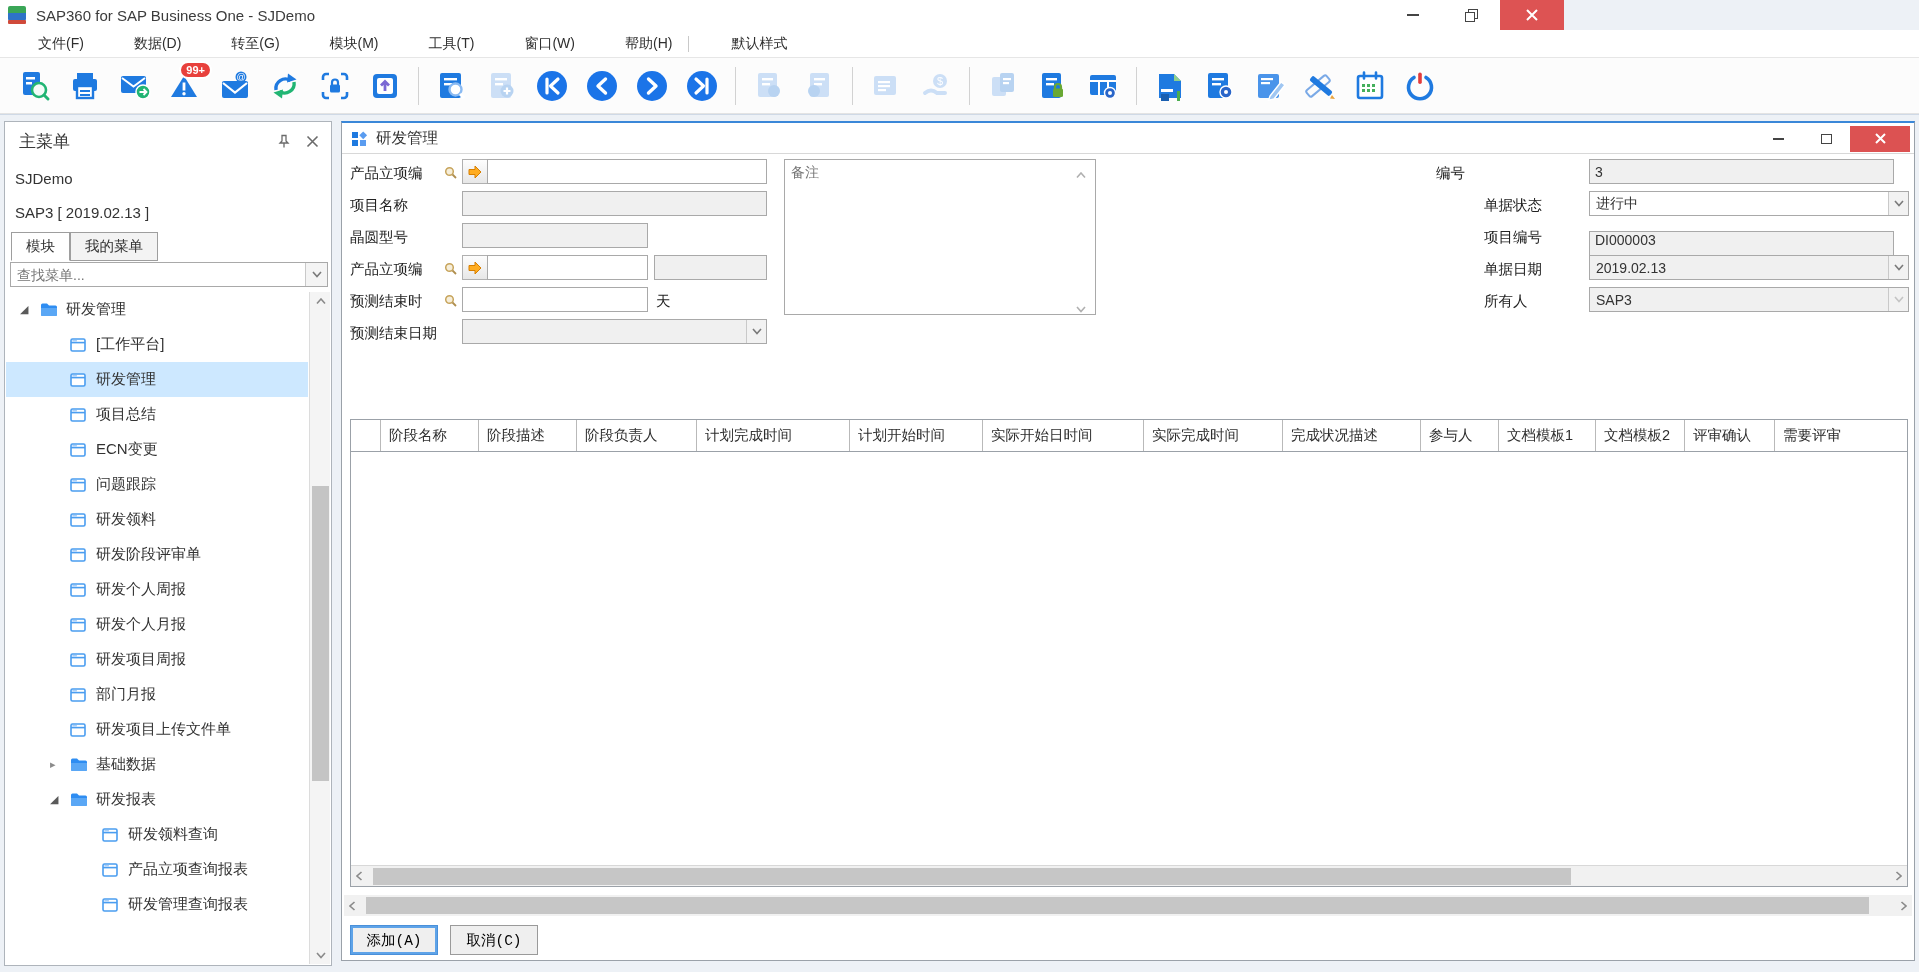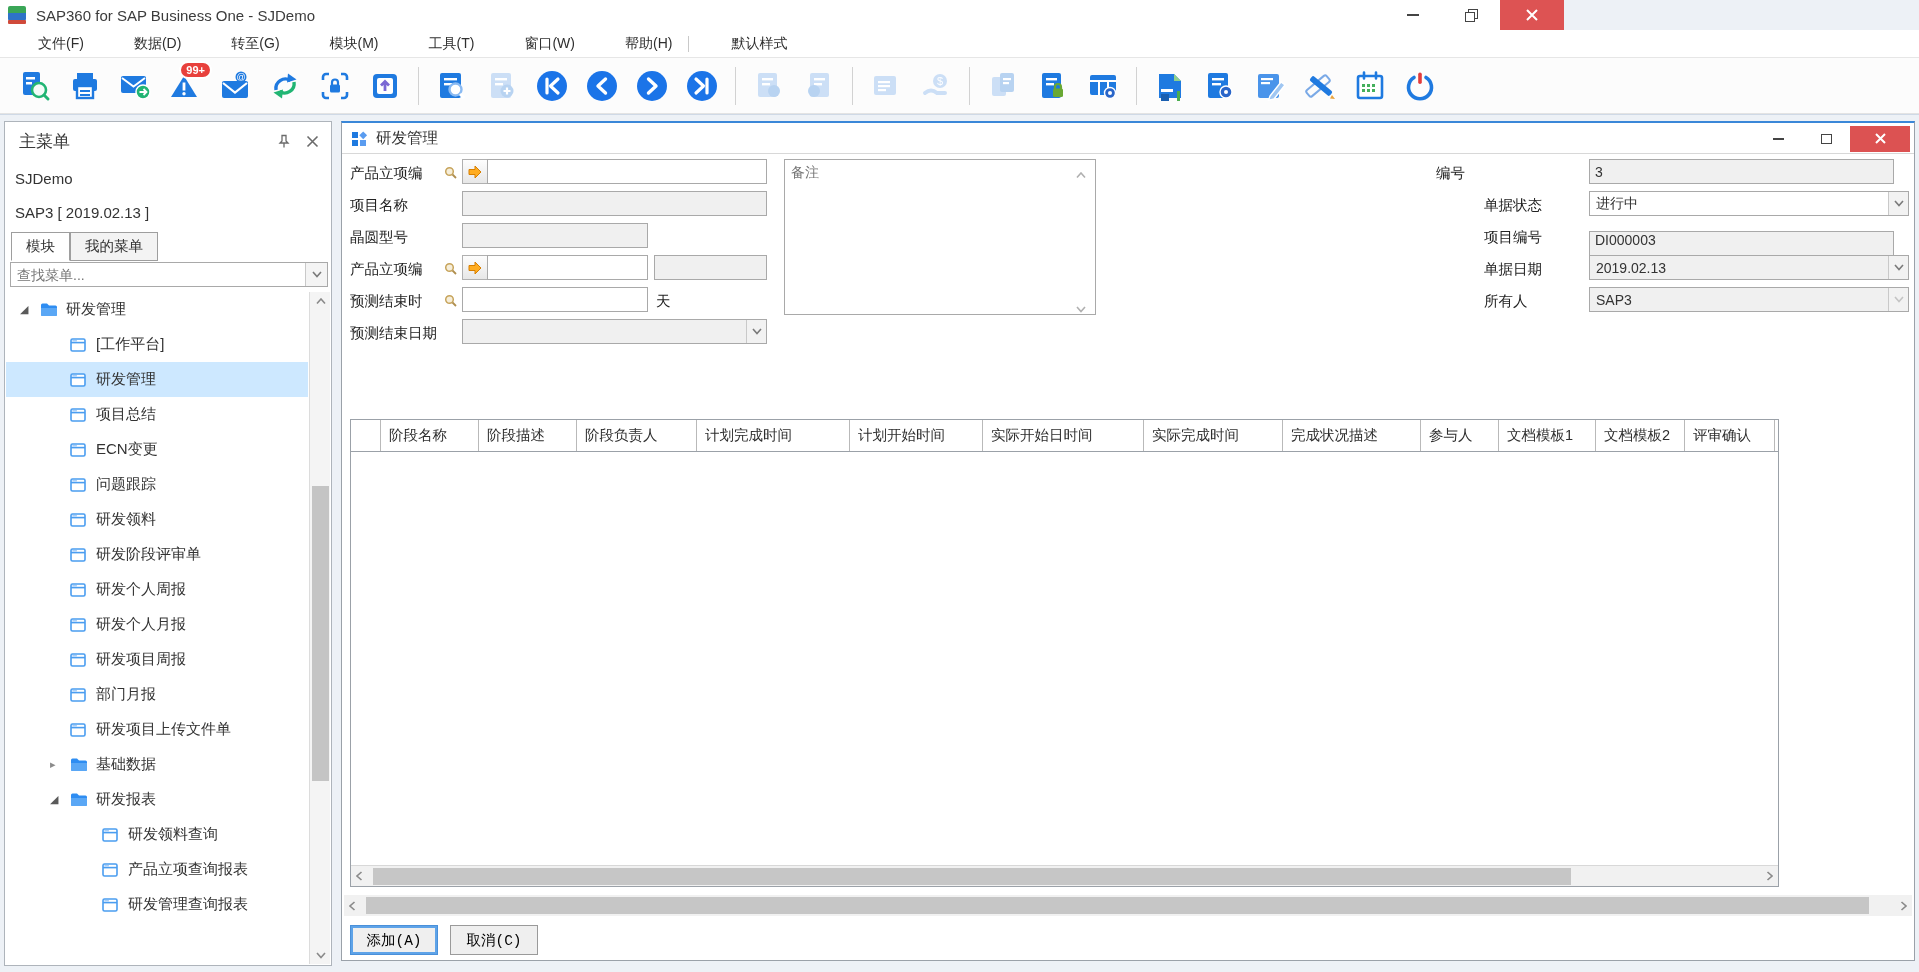--- a/index.html
+++ b/index.html
@@ -73,21 +73,21 @@
   .combo.gray { background:#f0f0f0; }
   .linkbtn { position:absolute; width:26px; height:25px; border:1px solid #b0b0b0; background:linear-gradient(#fdfdfd,#e7e7e7);
     display:flex; align-items:center; justify-content:center; }
   .remarks { position:absolute; border:1px solid #a9a9a9; font-size:14px; padding:4px 6px; resize:none; outline:none;
     font-family:"Liberation Sans","DejaVu Sans",sans-serif; color:#333; }
 
   .ftabs { position:absolute; left:8px; top:264px; display:flex; font-size:14.5px; align-items:flex-end; }
   .ftab { border:1px solid #9a9a9a; background:#fdfdfd; padding:5px 14px; margin-right:2px; }
   .ftab.active { padding:7px 14px; border-bottom-color:#fff; position:relative; z-index:2; background:#fff; }
 
-  .grid { position:absolute; left:8px; top:296px; width:1429px; height:468px; border:1px solid #9ba1a8; overflow:hidden; background:#fff; }
+  .grid { position:absolute; left:8px; top:296px; width:1558px; height:468px; border:1px solid #9ba1a8; overflow:hidden; background:#fff; }
   .ghead { display:flex; height:32px; border-bottom:1px solid #9ba1a8; }
   .gcell { border-right:1px solid #b9b9b9; display:flex; align-items:center; padding:0 8px; font-size:14.5px; color:#2e2e2e;
     flex:none; white-space:nowrap; overflow:hidden; }
   .hscroll { position:absolute; height:21px; background:#f1f1f1; display:flex; align-items:center; }
   .hthumb { position:absolute; top:2px; height:17px; background:#c6c6c6; }
   .btn { position:absolute; height:30px; width:88px; background:#efefef; border:1px solid #9a9a9a; font-size:14.5px;
     display:flex; align-items:center; justify-content:center; font-family:Liberation Mono, monospace; }
   .btn.focus { box-shadow:0 0 0 2px #5ea3e8 inset; border-color:#4a90d9; }
 </style>
 </head>

